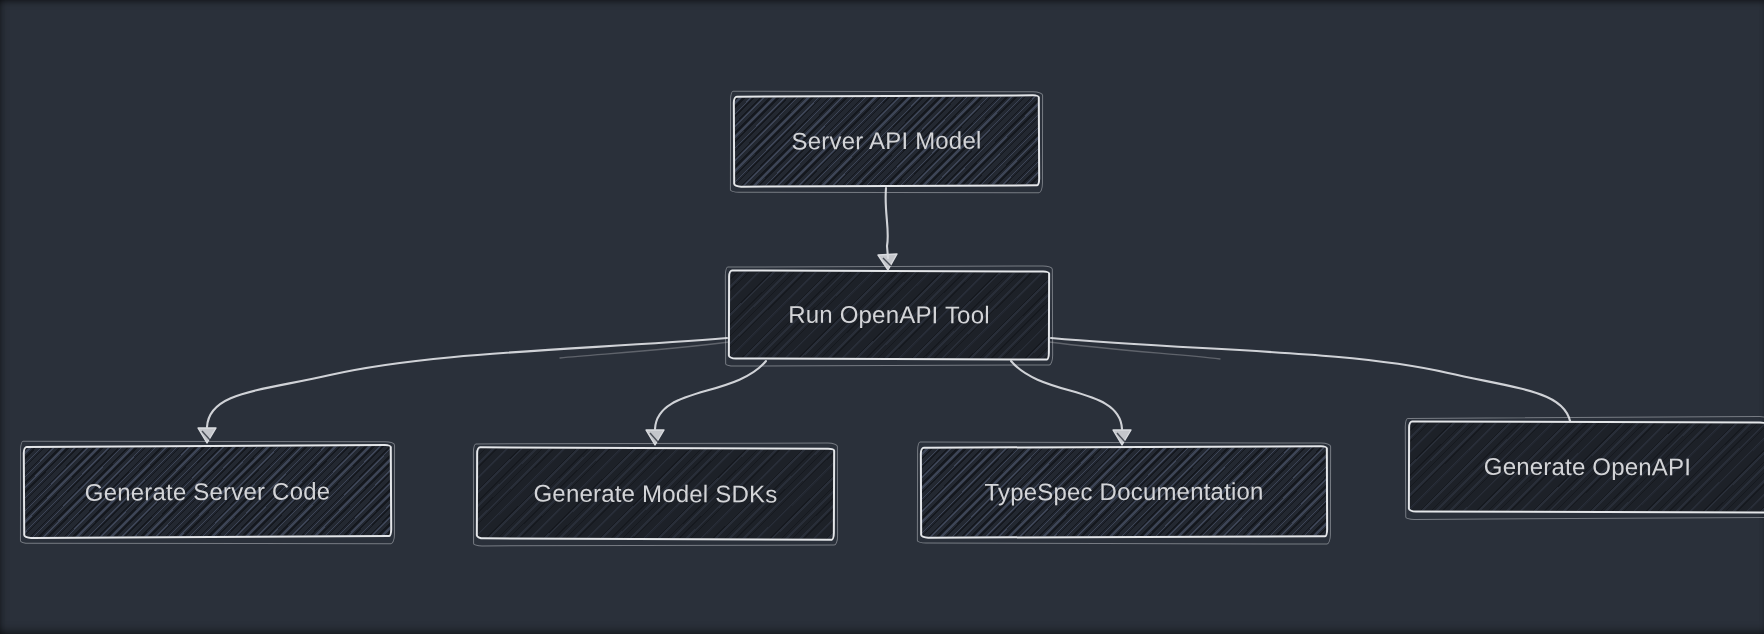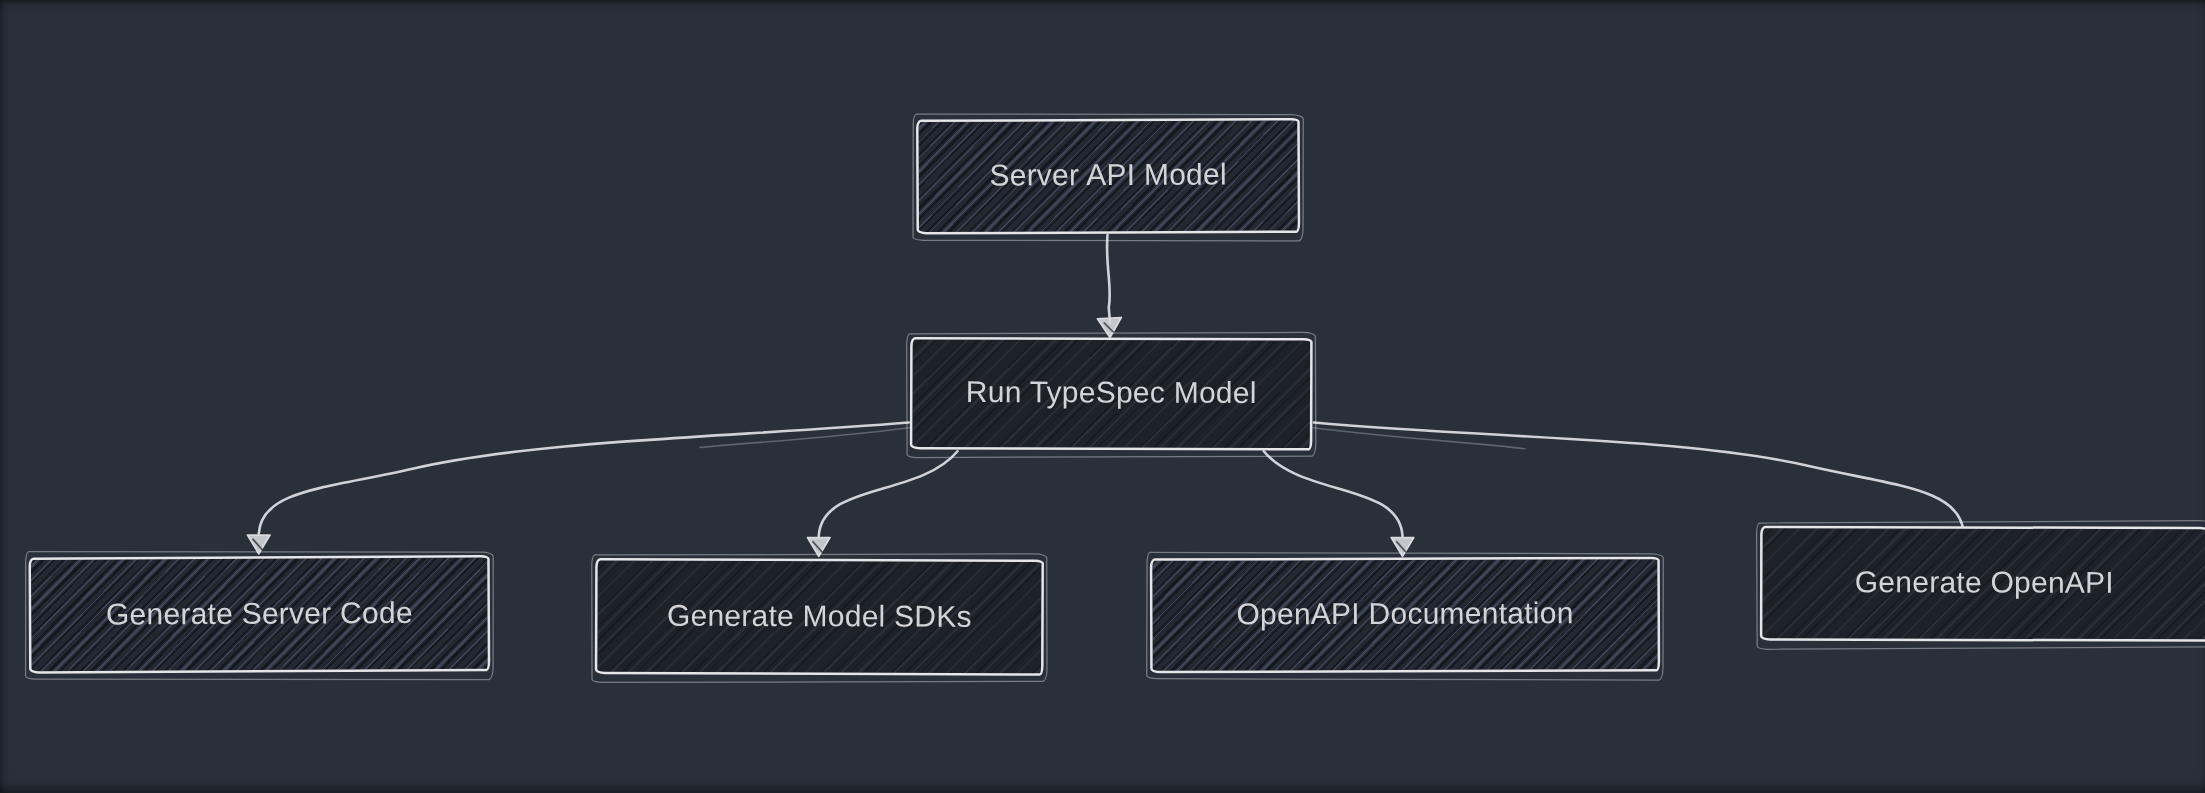--- a/index.html
+++ b/index.html
@@ -124,32 +124,32 @@
     <path class="edge" d="M1051,338 C1198,351 1348,350 1448,373 C1518,389 1569,391 1571,427"></path>
     <path class="arrowhead" d="M1562,428 L1580,428 L1571,443 Z"></path>
     <path class="arrowhead-slash" d="M1566,431 L1574,440"></path>
   </svg>
 
   <div class="node texture-strong n1" style="left:733px; top:95px;  width:307px; height:92px;">
     <span>Server API Model</span>
   </div>
 
   <div class="node texture-light n2" style="left:728px; top:270px; width:322px; height:90px;">
-    <span>Run TypeSpec Model</span>
+    <span>Run OpenAPI Tool</span>
   </div>
 
   <div class="node texture-strong n3" style="left:23px;  top:445px; width:369px; height:93px;">
     <span>Generate Server Code</span>
   </div>
 
   <div class="node texture-light n4" style="left:476px; top:447px; width:359px; height:93px;">
     <span>Generate Model SDKs</span>
   </div>
 
   <div class="node texture-strong n5" style="left:920px; top:446px; width:408px; height:92px;">
-    <span>OpenAPI Documentation</span>
+    <span>TypeSpec Documentation</span>
   </div>
 
   <div class="node texture-light n6" style="left:1408px; top:421px; width:359px; height:92px;">
     <span>Generate OpenAPI</span>
   </div>
 
 </div>
 
 </body></html>

